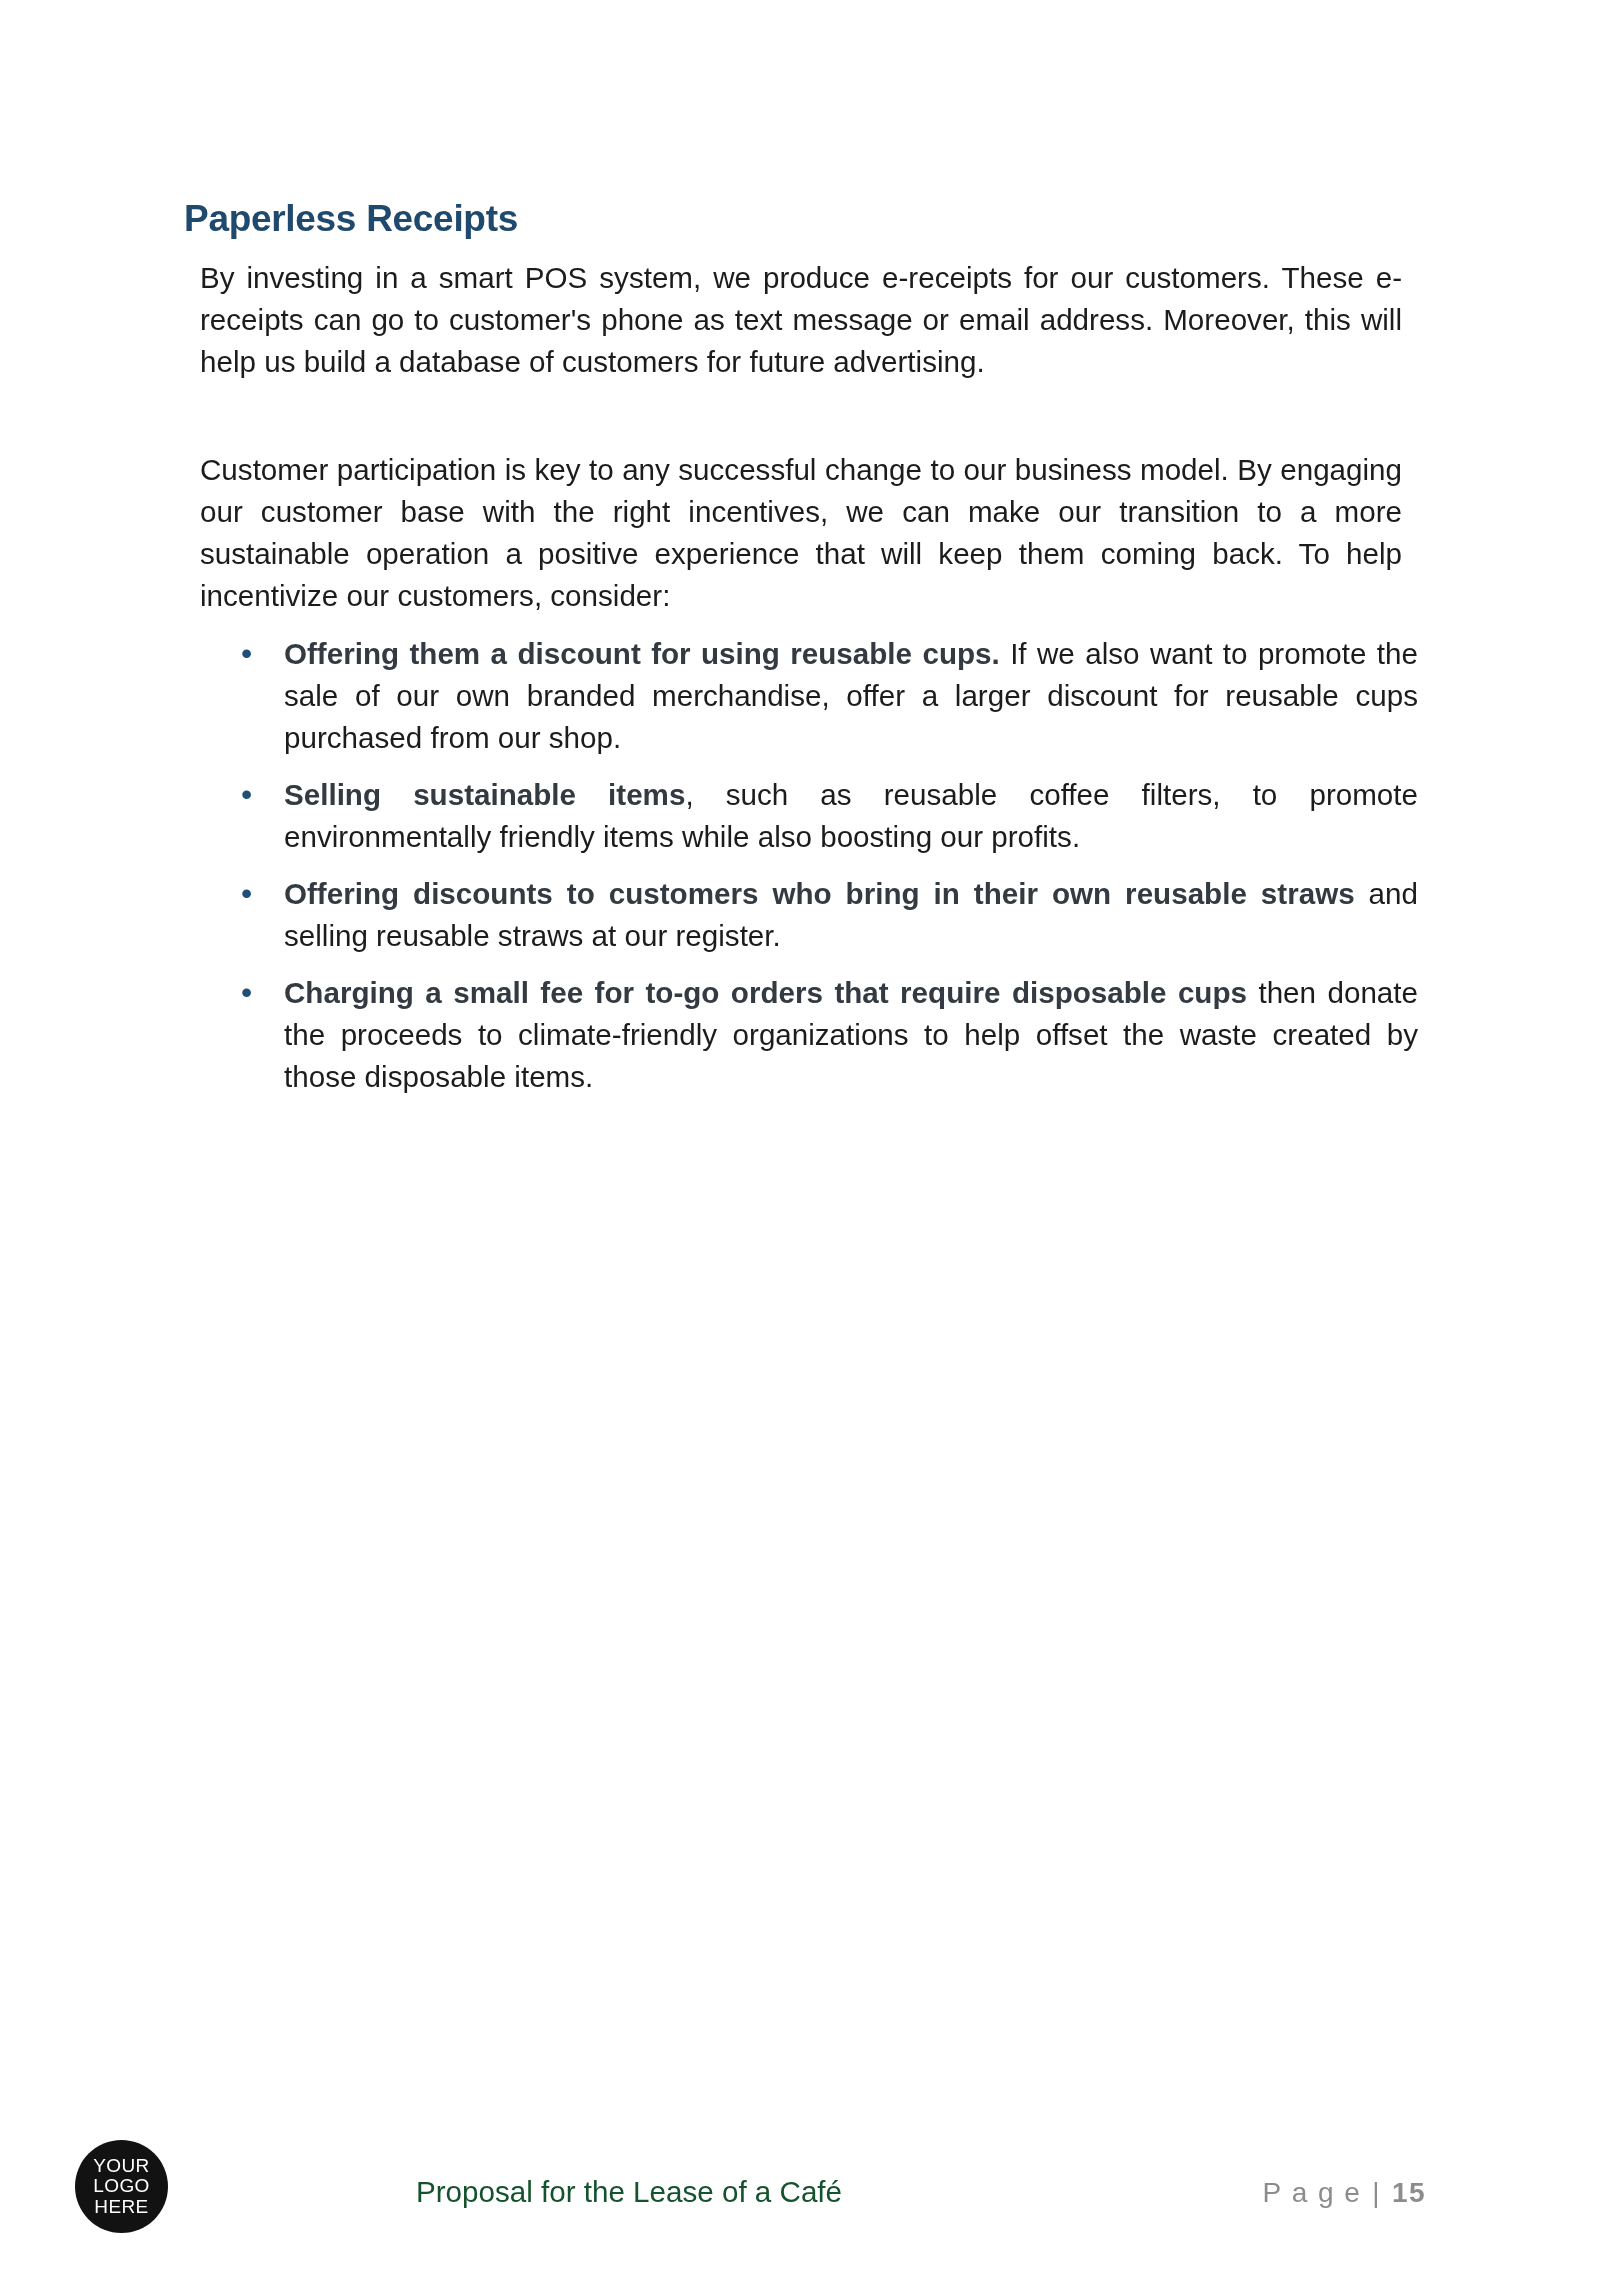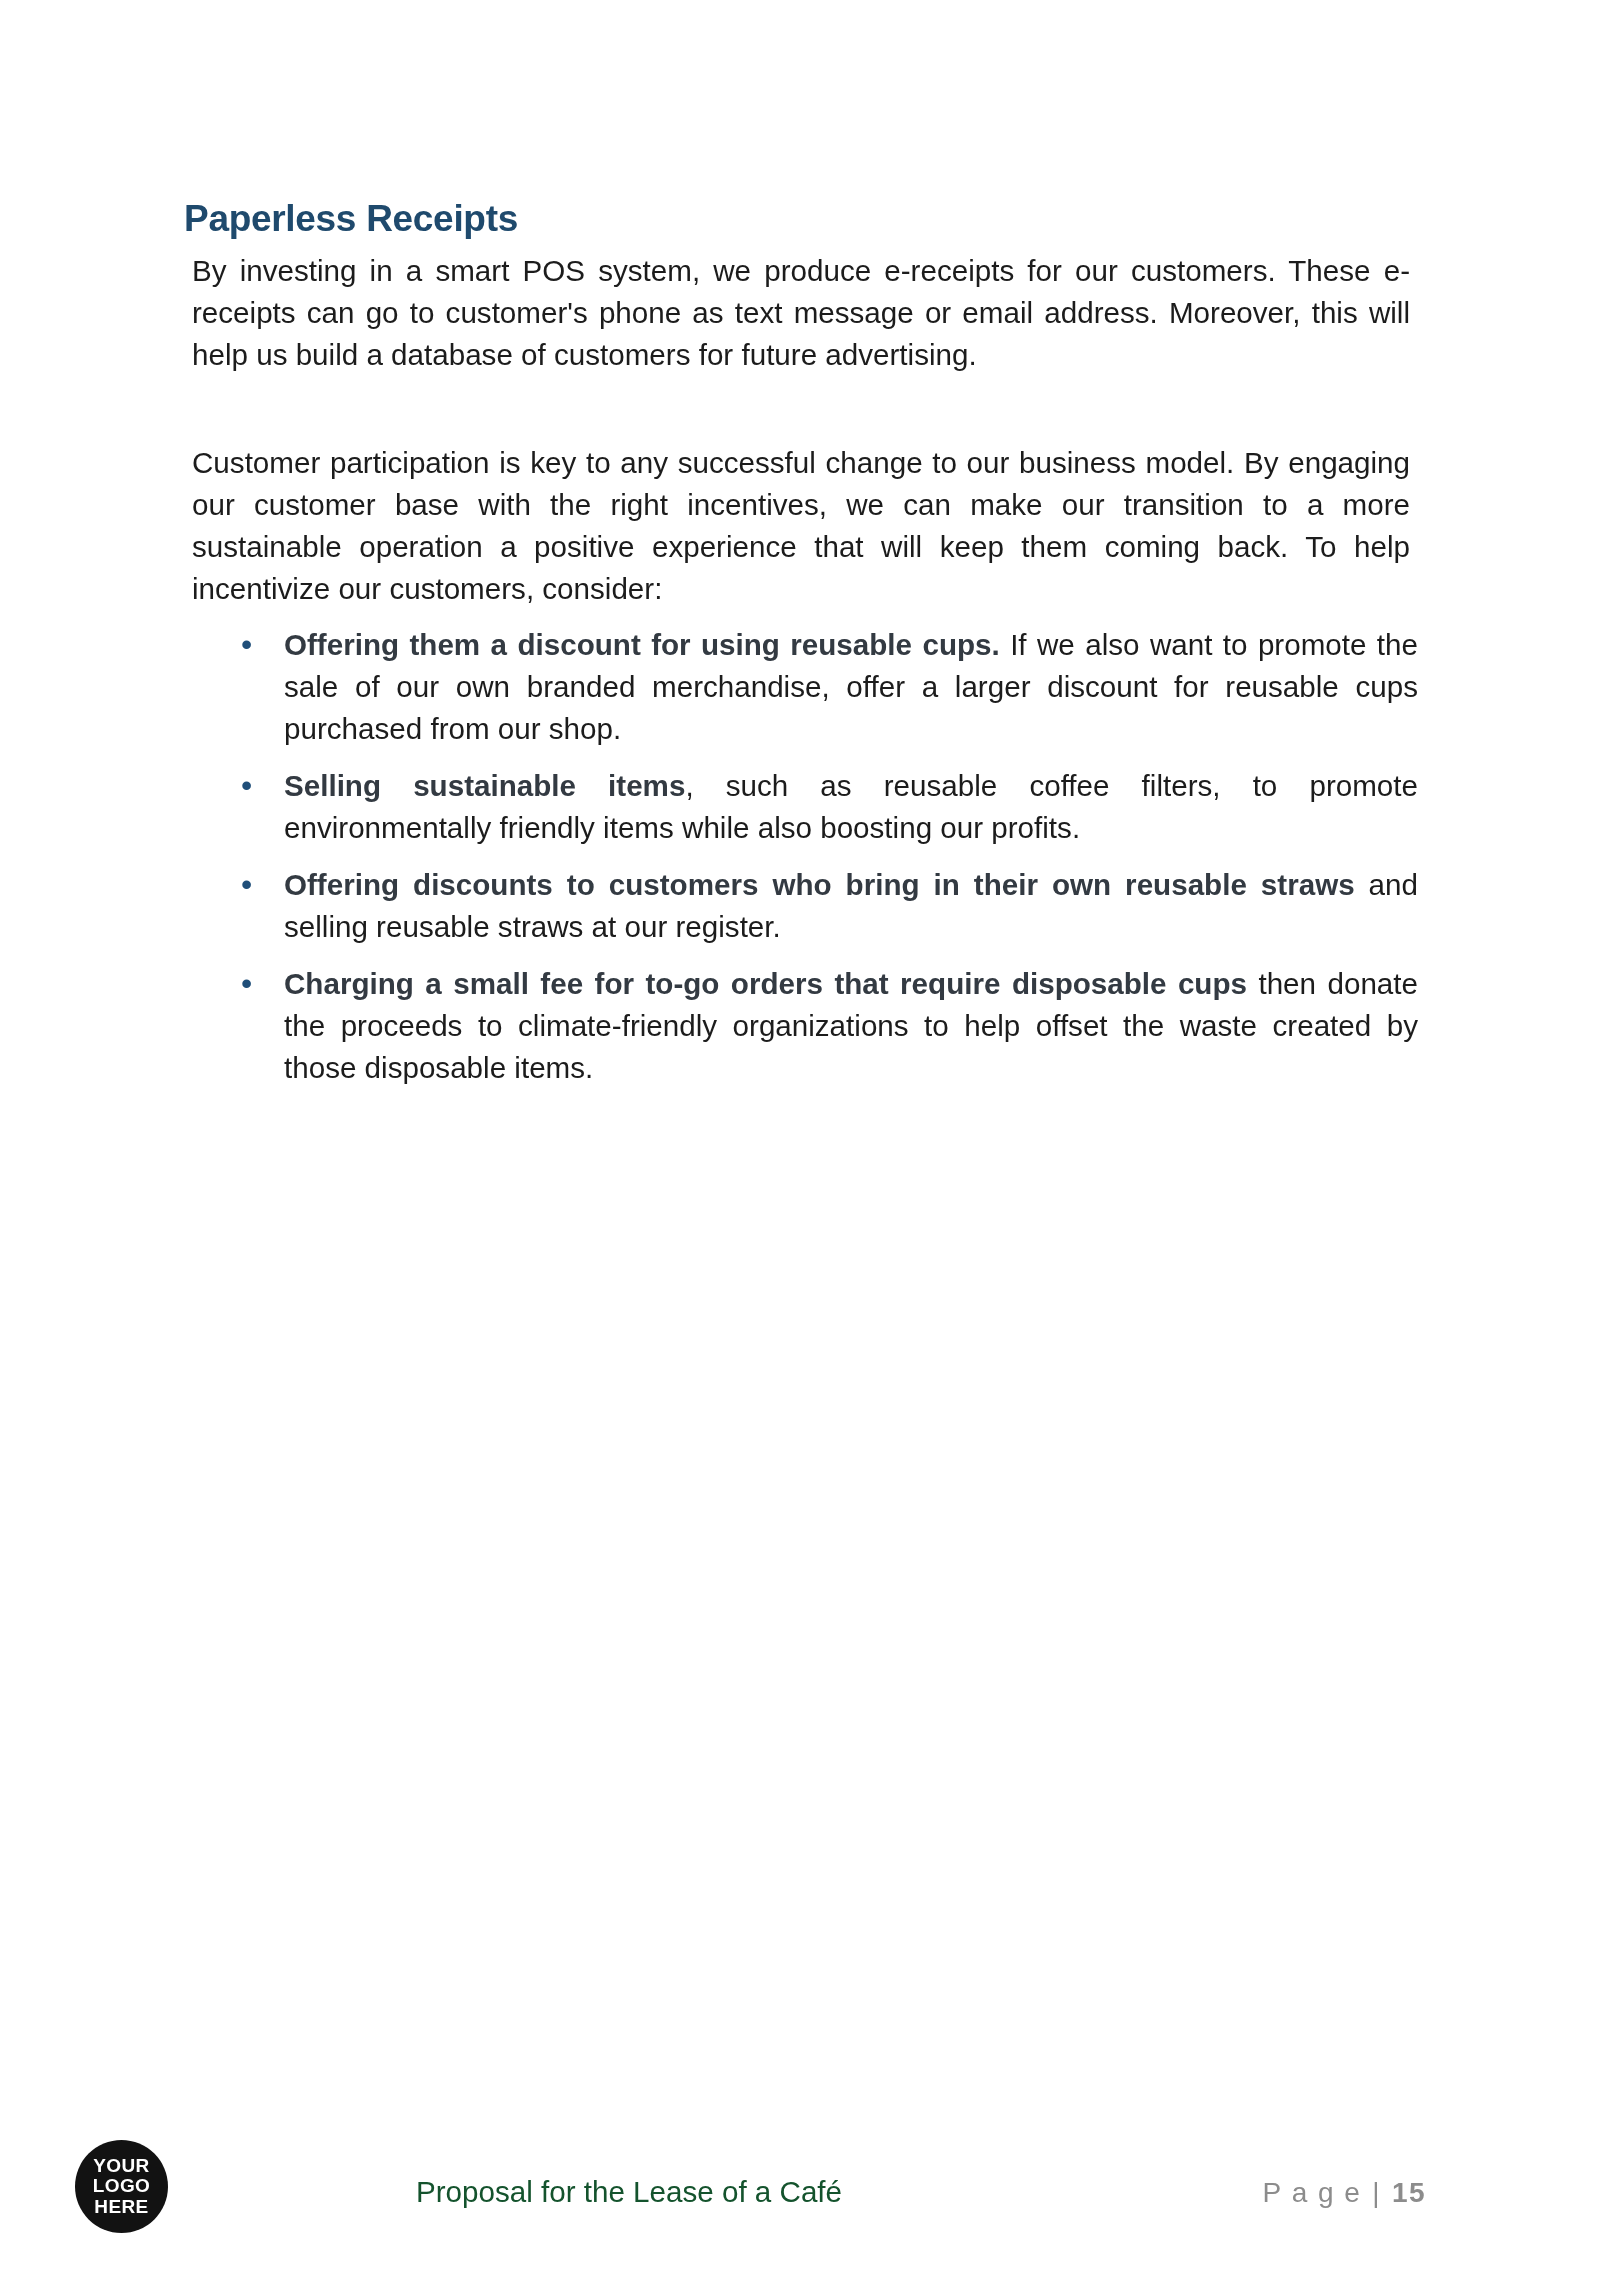--- a/index.html
+++ b/index.html
@@ -19,21 +19,21 @@
   }
   h2.section-heading {
     margin: 0 0 9px 0;
     font-size: 37px;
     line-height: 45px;
     font-weight: 700;
     color: #1f4a6d;
     letter-spacing: -0.3px;
   }
   p.body-par {
-    margin: 8px;
+    margin: 16px;
     font-size: 29.6px;
     line-height: 42px;
     color: #1c1c1c;
     text-align: justify;
   }
   .section-engaging { margin-top: 66px; }
   ul.bullet-list {
     list-style: none;
     margin: 14.3px 0 0 0;
     padding: 0;
@@ -67,21 +67,21 @@
     width: 93px;
     height: 93px;
     border-radius: 50%;
     background: #121212;
     color: #ffffff;
     display: flex;
     flex-direction: column;
     align-items: center;
     justify-content: center;
     text-align: center;
-    font-weight: 700;
+    font-weight: 400;
     font-size: 19px;
     line-height: 20.6px;
     letter-spacing: 0.4px;
   }
   .footer-title {
     position: absolute;
     left: 313px;
     top: 2175px;
     width: 632px;
     text-align: center;

